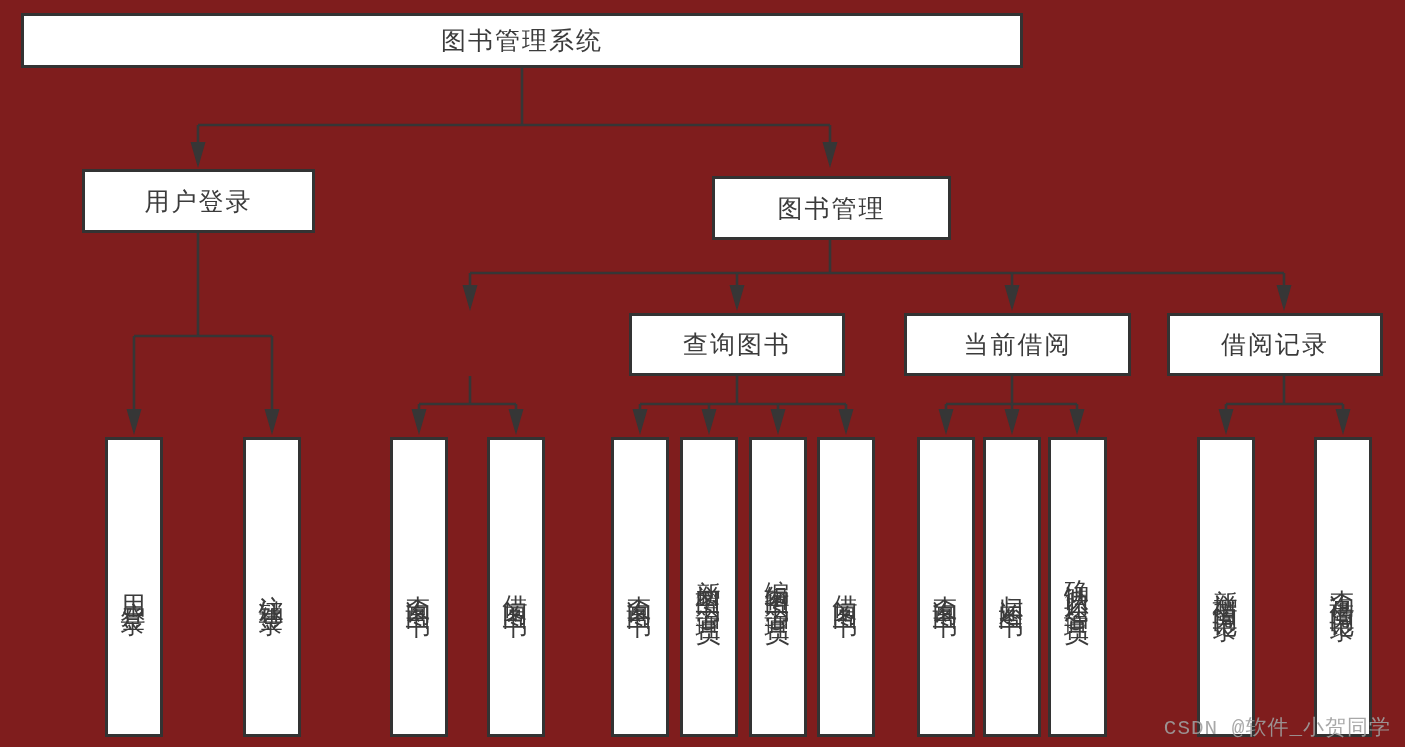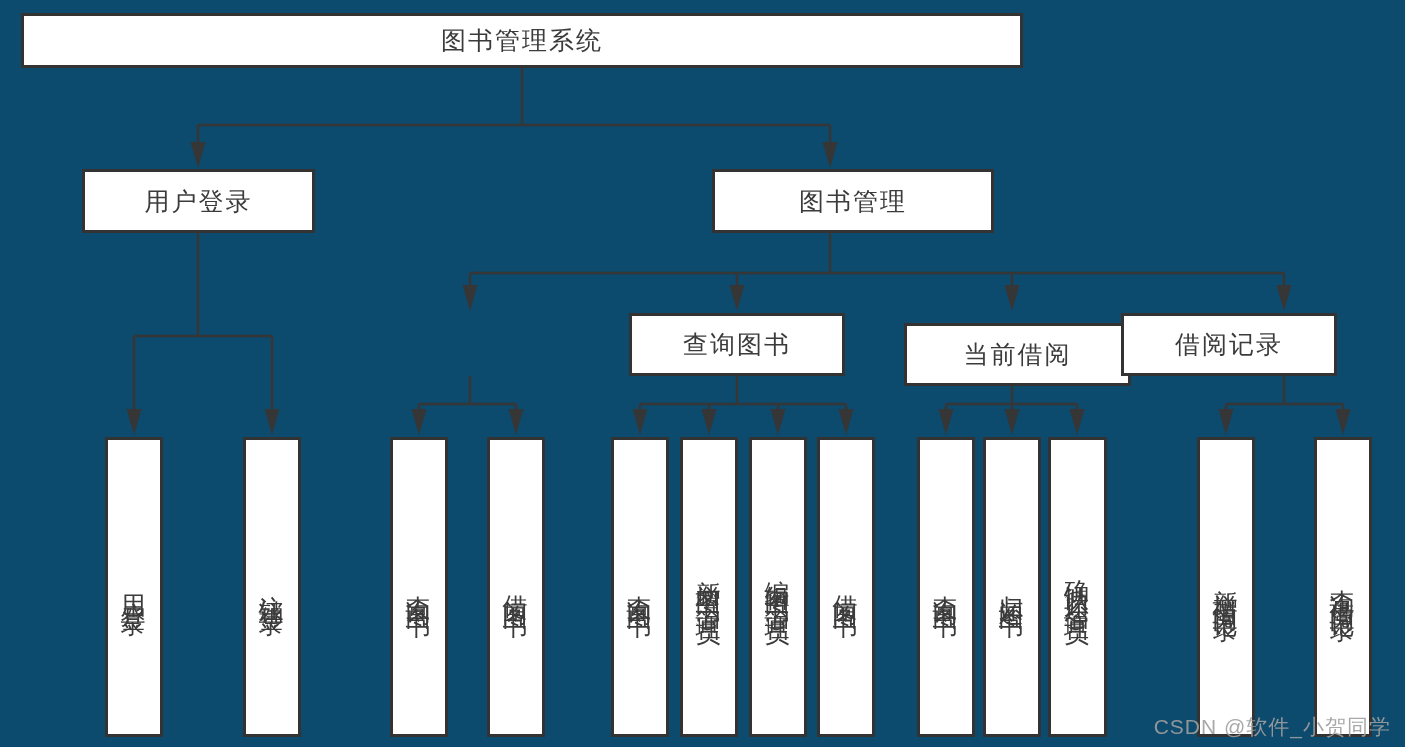--- a/index.html
+++ b/index.html
@@ -1,20 +1,20 @@
 <!DOCTYPE html>
 <html><head>
 <meta charset="utf-8">
 <style>
   html, body { margin: 0; padding: 0; background: #ffffff; }
   .canvas {
     position: relative;
     width: 1405px;
     height: 747px;
-    background: #0c4a6e;
+    background: #7f1d1d;
     overflow: hidden;
     font-family: "Liberation Sans", "DejaVu Sans", sans-serif;
   }
   .connectors {
     position: absolute;
     left: 0; top: 0;
     width: 1405px; height: 747px;
     z-index: 1;
   }
   .connectors path {
@@ -46,20 +46,21 @@
     letter-spacing: 6px;
   }
   .watermark {
     position: absolute;
     right: 14px;
     bottom: 6px;
     font-size: 21px;
     letter-spacing: 1px;
     color: rgba(158, 158, 158, 0.9);
     z-index: 3;
+    font-family: Liberation Mono, monospace;
   }
 </style>
 </head>
 <body>
 
 <div class="canvas">
 
   <svg class="connectors" viewBox="0 0 1405 747" xmlns="http://www.w3.org/2000/svg">
 
     <g>
@@ -133,28 +134,28 @@
       <polygon points="1218.5,409 1233.5,409 1226,435"></polygon>
       <path d="M1343 404 V411"></path>
       <polygon points="1335.5,409 1350.5,409 1343,435"></polygon>
     </g>
   </svg>
 
   <div class="node horiz" style="left:21px; top:13px; width:1002px; height:55px;">图书管理系统</div>
 
   <div class="node horiz" style="left:82px; top:169px; width:233px; height:64px;">用户登录</div>
 
-  <div class="node horiz" style="left:712px; top:169px; width:282px; height:64px;">图书管理</div>
+  <div class="node horiz" style="left:712px; top:176px; width:239px; height:64px;">图书管理</div>
 
 
   <div class="node horiz" style="left:629px; top:313px; width:216px; height:63px;">查询图书</div>
 
-  <div class="node horiz" style="left:904px; top:323px; width:227px; height:63px;">当前借阅</div>
+  <div class="node horiz" style="left:904px; top:313px; width:227px; height:63px;">当前借阅</div>
 
-  <div class="node horiz" style="left:1121px; top:313px; width:216px; height:63px;">借阅记录</div>
+  <div class="node horiz" style="left:1167px; top:313px; width:216px; height:63px;">借阅记录</div>
 
   <div class="node vert" style="left:105px; top:437px; width:58px; height:300px;">用户登录</div>
 
   <div class="node vert" style="left:243px; top:437px; width:58px; height:300px;">注销登录</div>
 
   <div class="node vert" style="left:390px; top:437px; width:58px; height:300px;">查询图书</div>
 
   <div class="node vert" style="left:487px; top:437px; width:58px; height:300px;">借阅图书</div>
 
   <div class="node vert" style="left:611px; top:437px; width:58px; height:300px;">查询图书</div>

